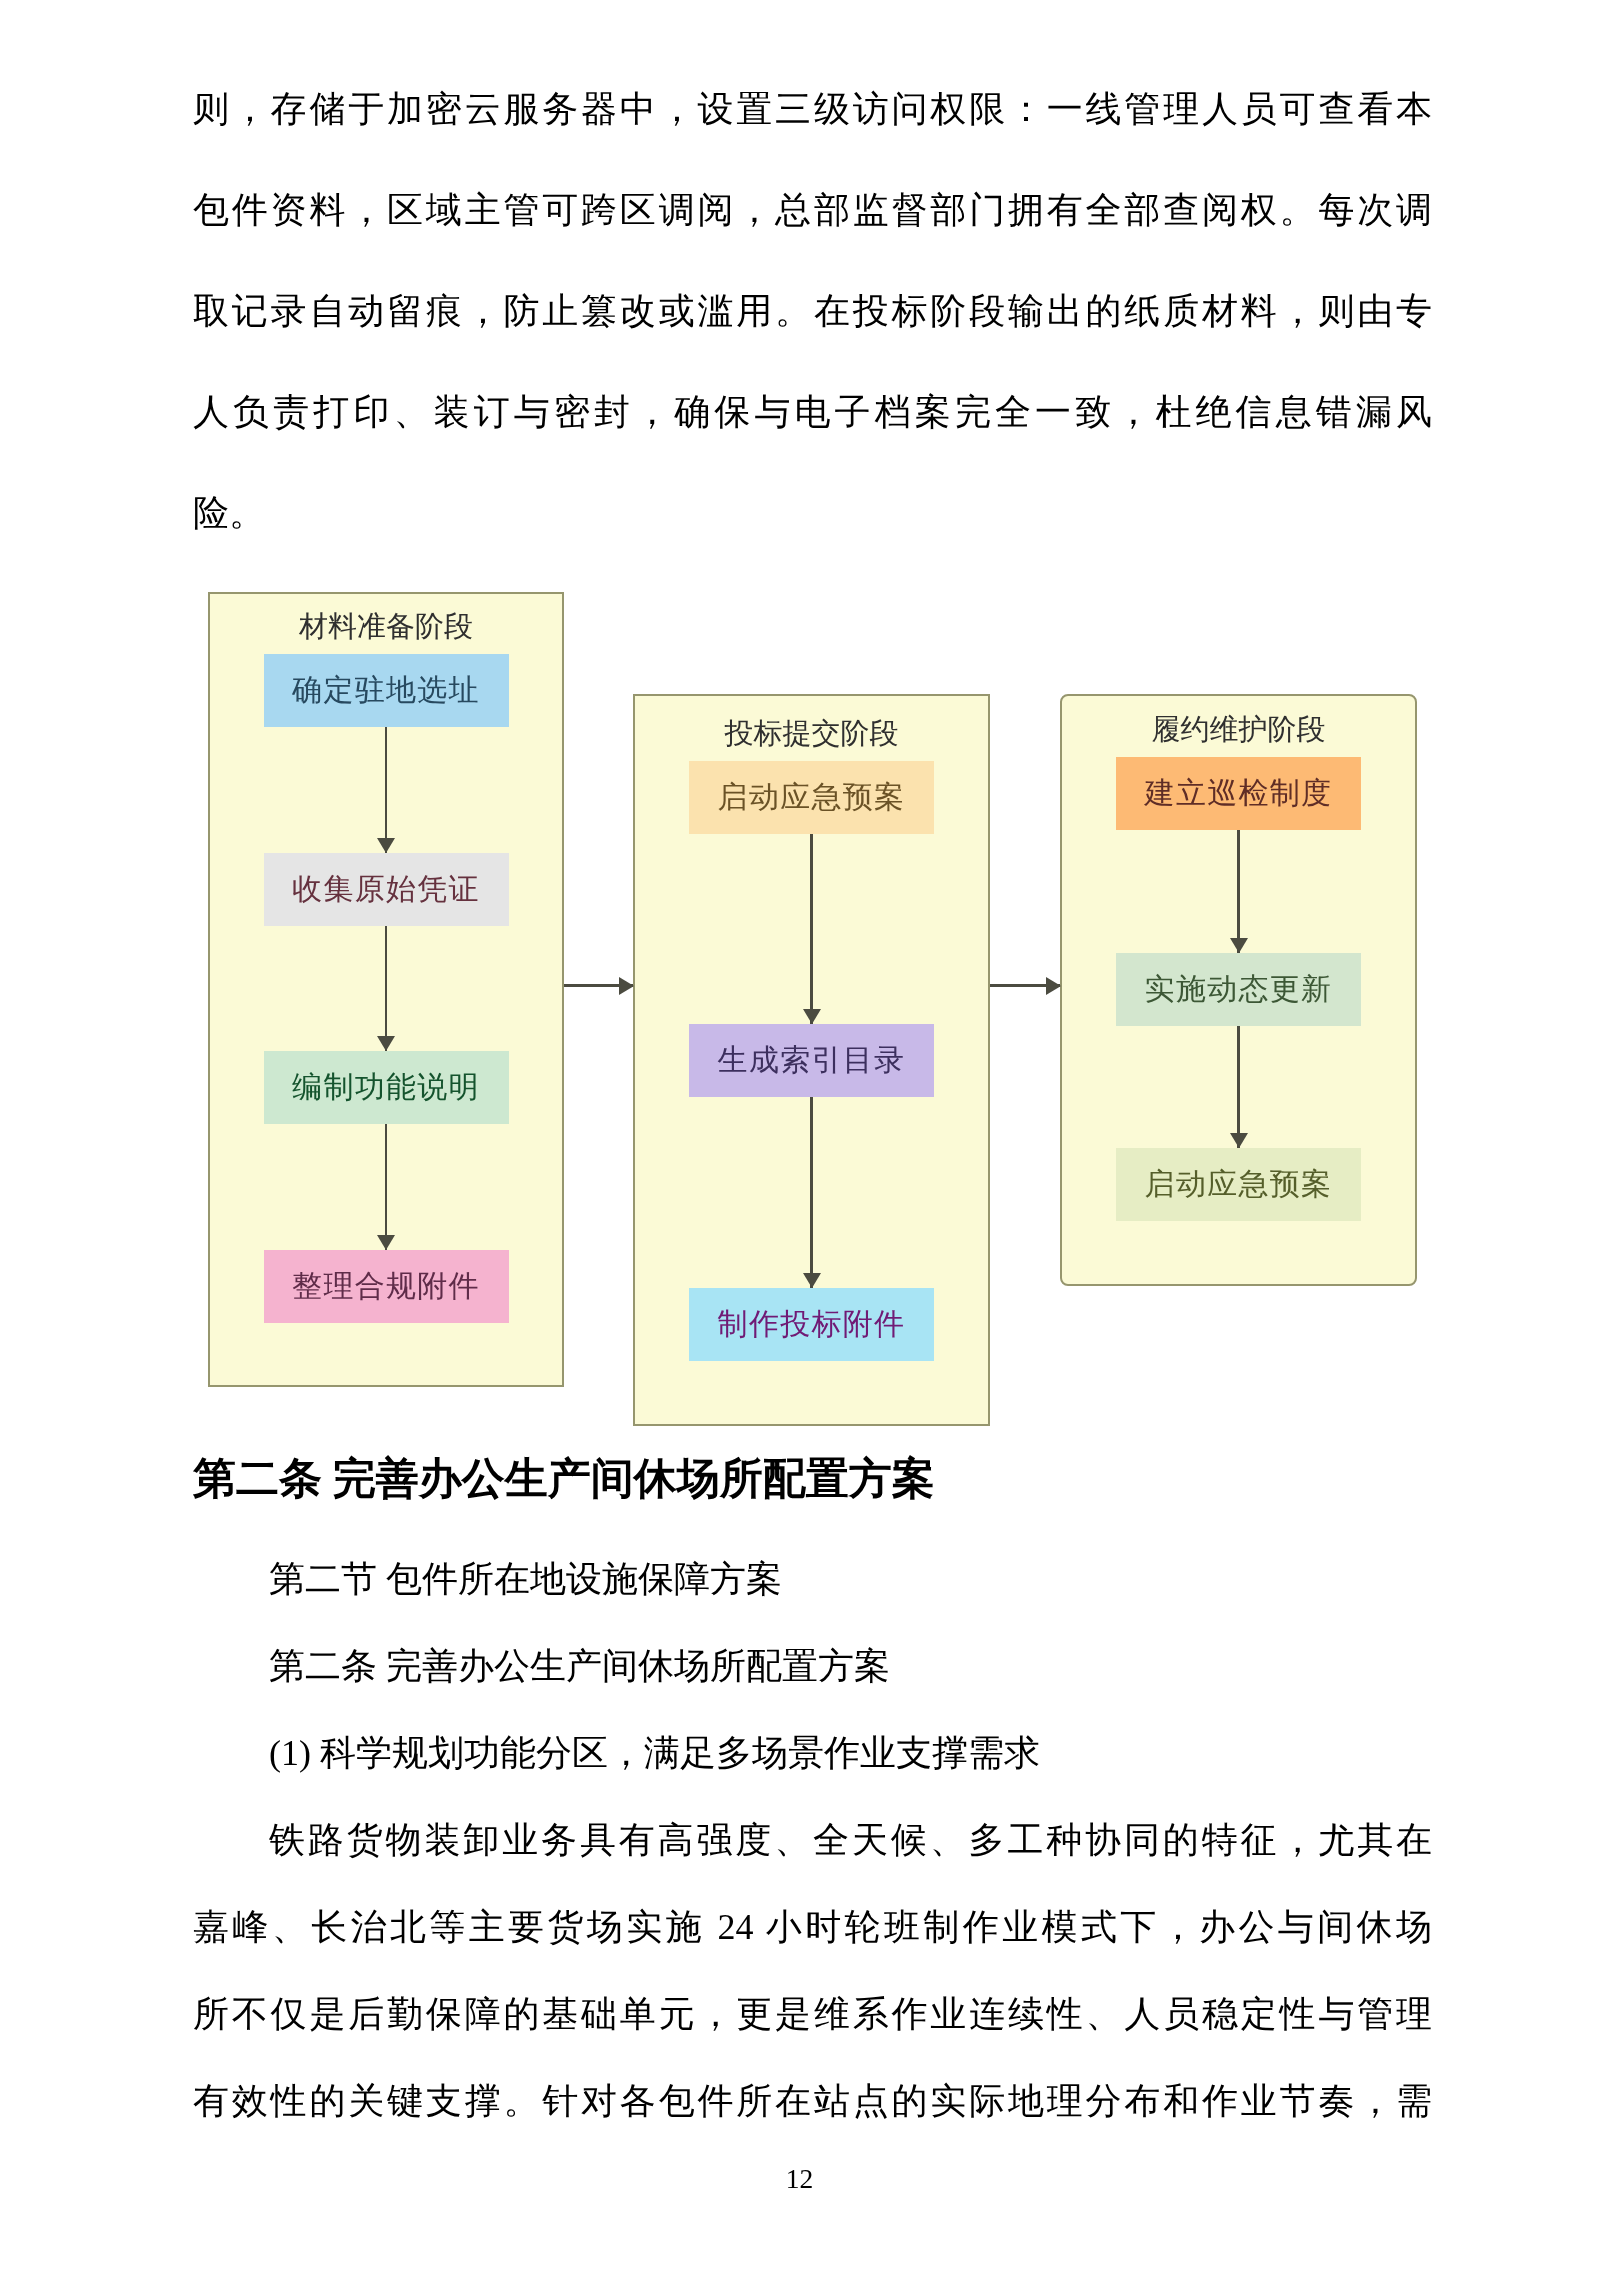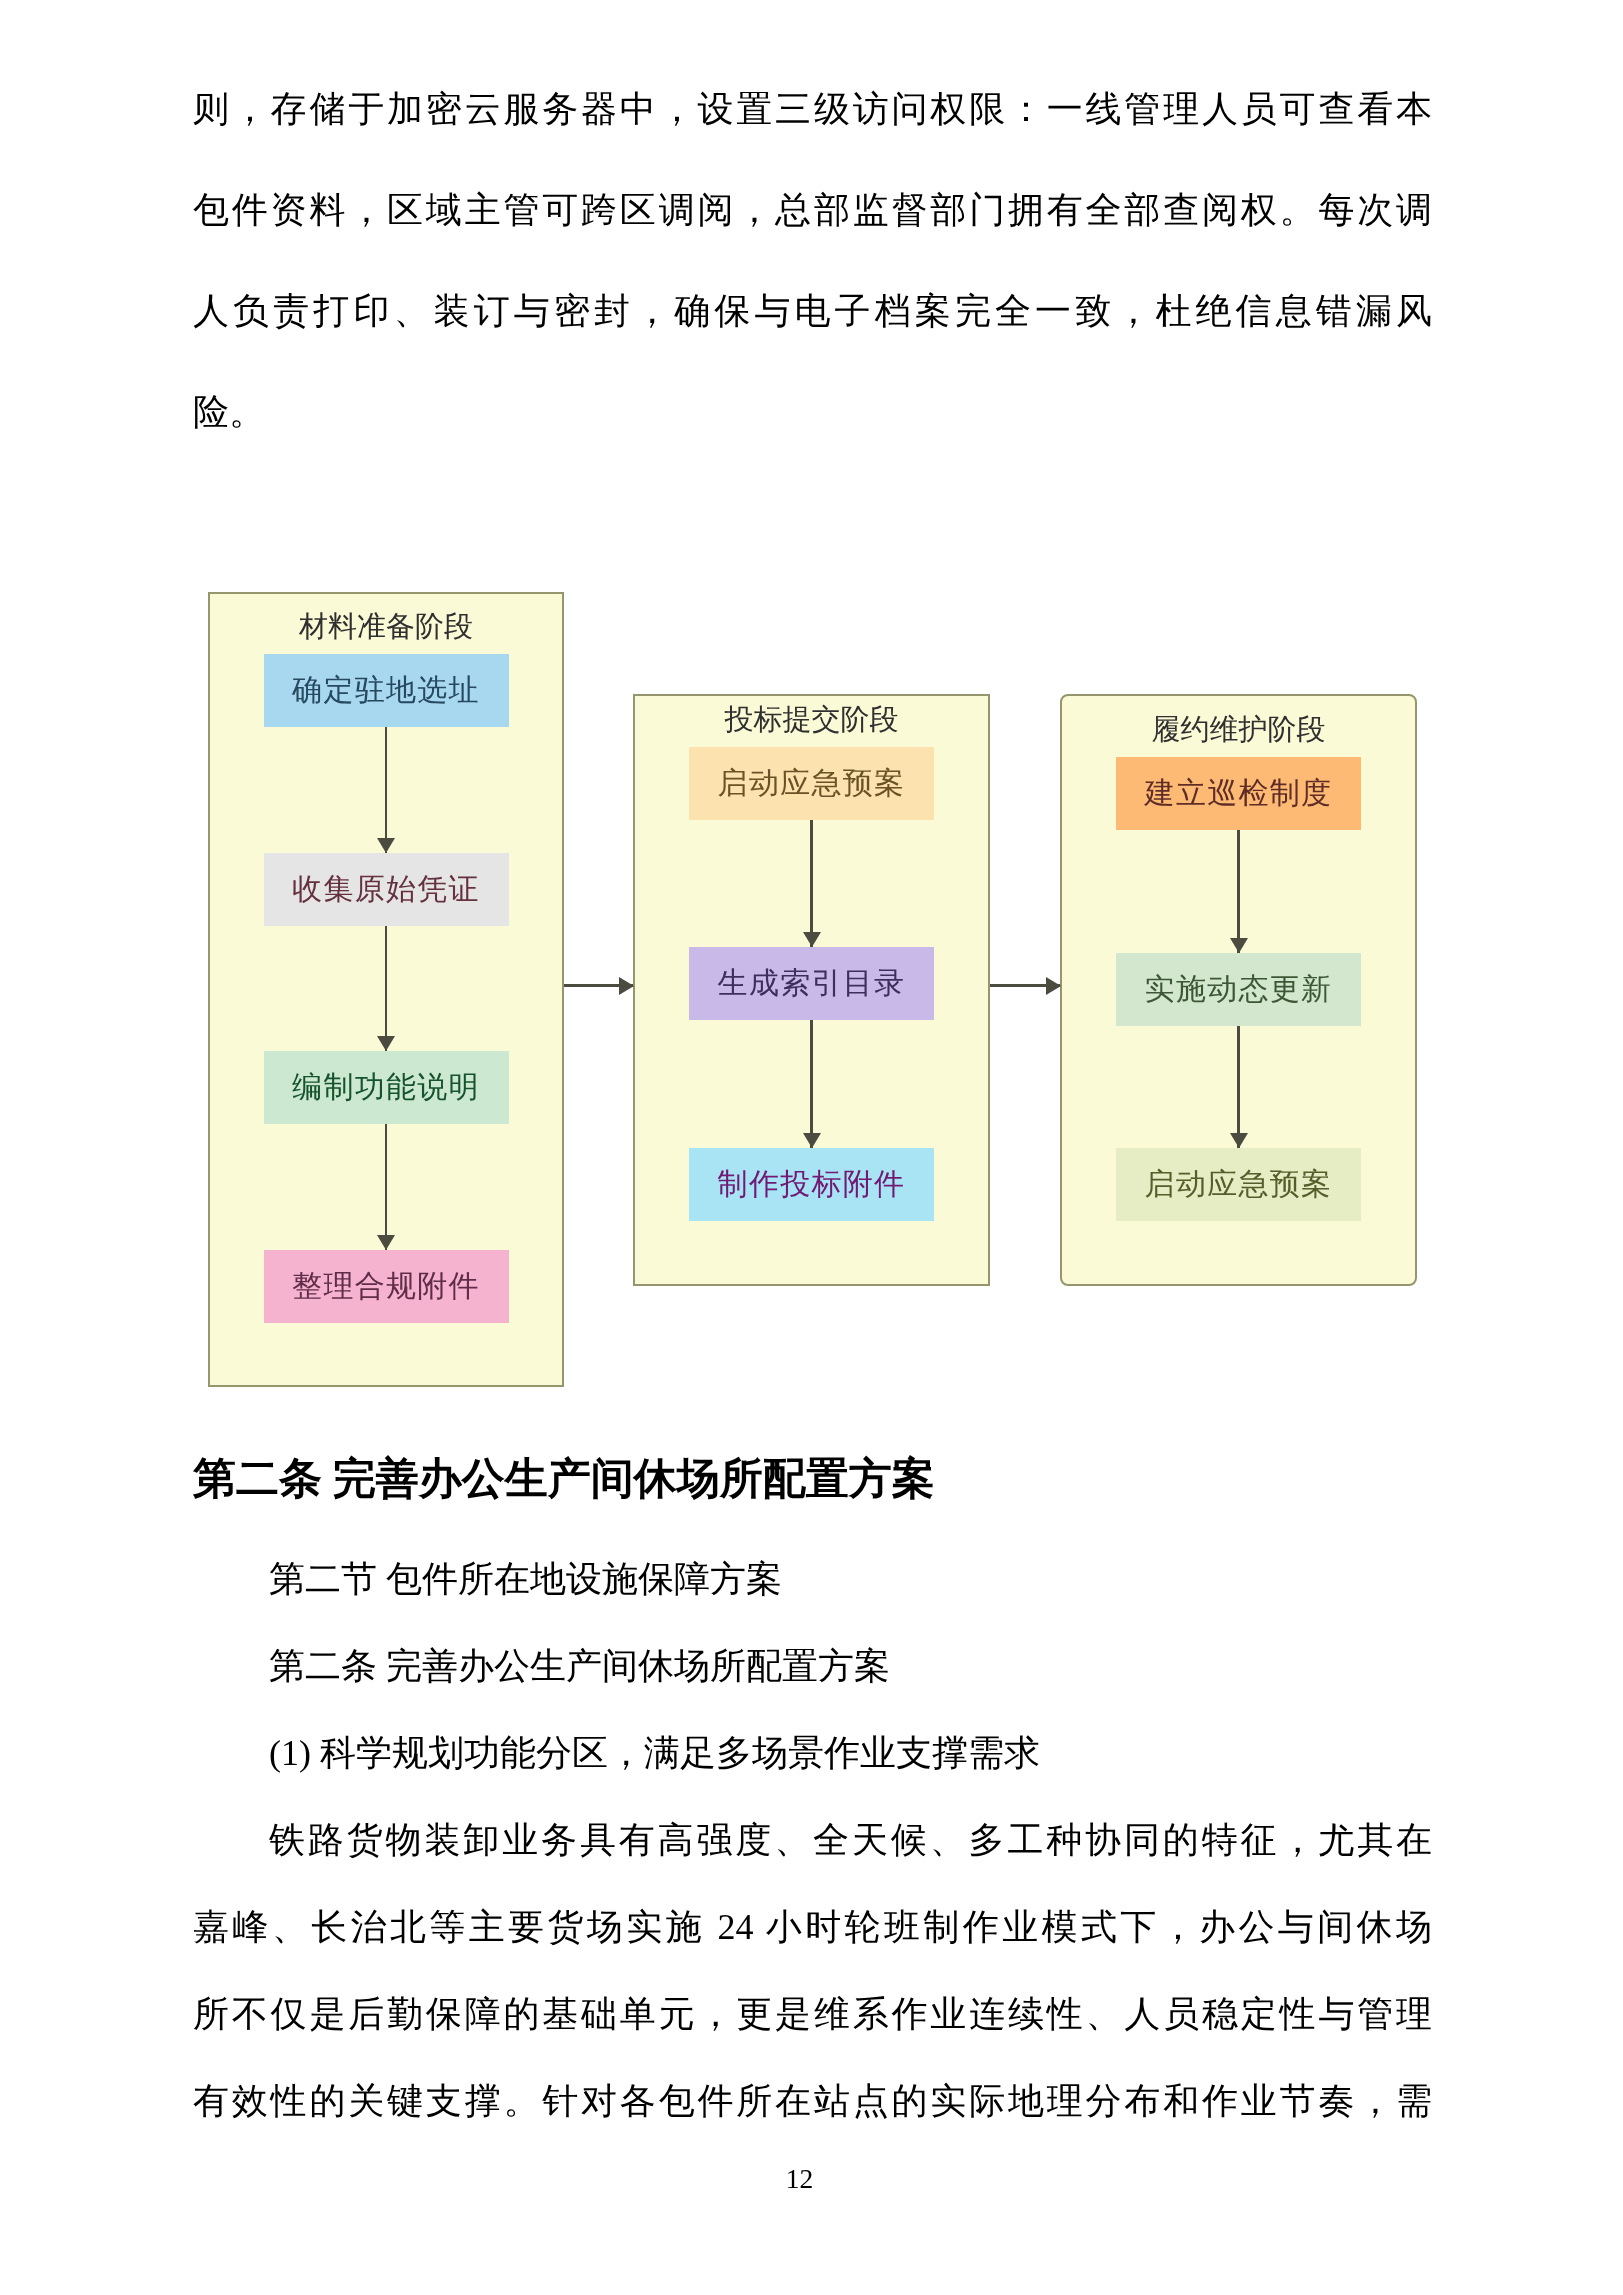--- a/index.html
+++ b/index.html
@@ -32,21 +32,21 @@
   }
   
   .flow{position:absolute;left:0;top:0;width:1623px;height:2295px;pointer-events:none;}
   .stage{
     position:absolute;box-sizing:border-box;
     border:2px solid #96966e;
     display:flex;flex-direction:column;
     font-family:"Liberation Sans","DejaVu Sans",sans-serif;
   }
   .stage1{left:208px;top:592px;width:356px;height:795px;padding:13px 0 62px 0;}
-  .stage2{left:633px;top:694px;width:357px;height:592px;padding:4px 0 63px 0;}
+  .stage2{left:633px;top:694px;width:357px;height:732px;padding:18px 0 63px 0;}
   .stage3{left:1060px;top:694px;width:357px;height:592px;padding:14.4px 0 63px 0;border-radius:8px;}
   .stage-title{
     font-size:29px;line-height:39px;text-align:center;color:#2f2f2f;
     margin-bottom:7.9px;flex:0 0 auto;
   }
   .node{
     width:245px;height:73px;margin:0 auto;flex:0 0 auto;
     display:flex;align-items:center;justify-content:center;
     font-size:30px;letter-spacing:1.3px;
   }
@@ -64,20 +64,21 @@
   }
   .harrow1{left:564px;top:984px;width:69px;}
   .harrow2{left:990px;top:984px;width:70px;}
 </style>
 </head>
 <body>
 
 <div class="textblock p1" style="top:59px">
   <div class="tline">则，存储于加密云服务器中，设置三级访问权限：一线管理人员可查看本</div>
   <div class="tline">包件资料，区域主管可跨区调阅，总部监督部门拥有全部查阅权。每次调</div>
+  <div class="tline">取记录自动留痕，防止篡改或滥用。在投标阶段输出的纸质材料，则由专</div>
   <div class="tline">人负责打印、装订与密封，确保与电子档案完全一致，杜绝信息错漏风</div>
   <div class="tline lastline">险。</div>
 </div>
 
 <div class="flow">
 
   <div class="stage stage1" style="background-color: rgb(251, 250, 214);">
     <div class="stage-title">材料准备阶段</div>
     <div class="node" style="background-color: rgb(168, 216, 240); color: rgb(39, 73, 95);">确定驻地选址</div>
     <div class="varrow"></div>

